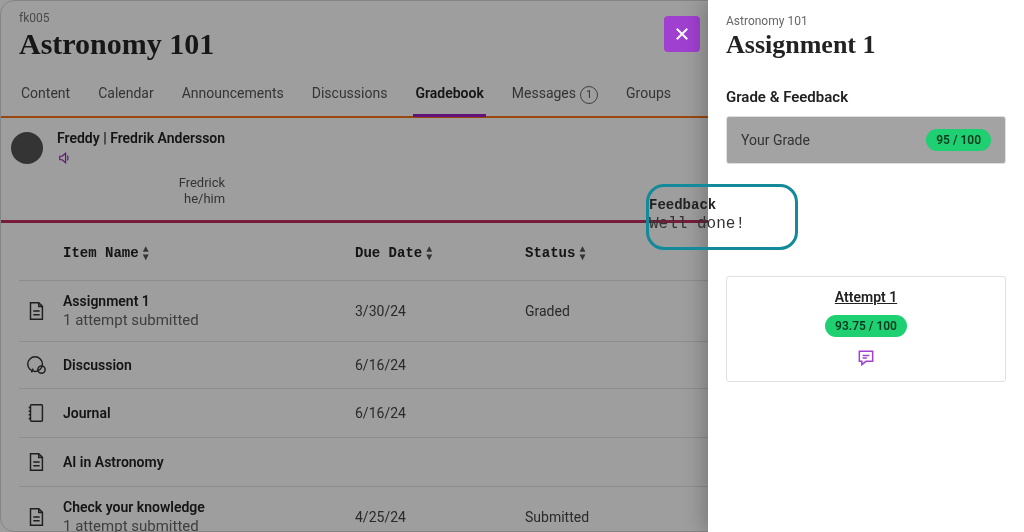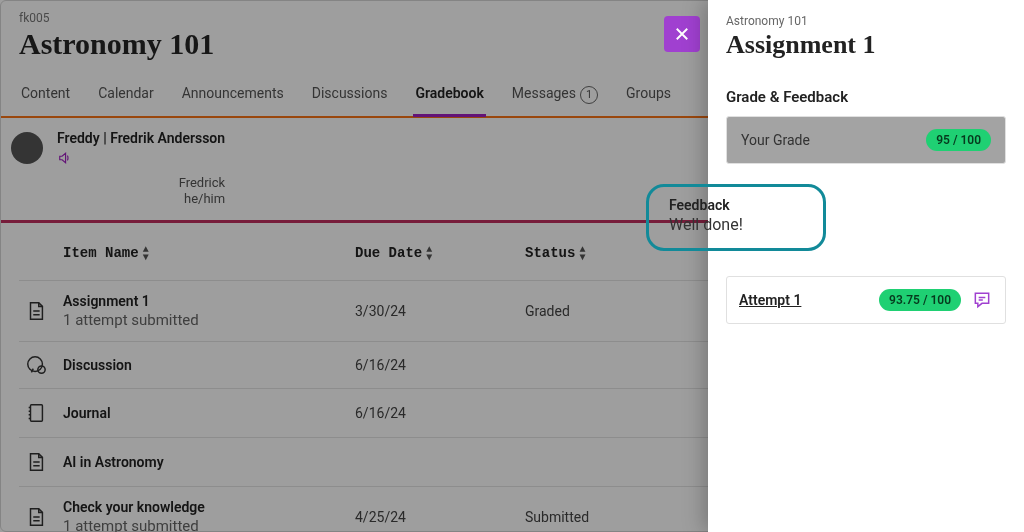--- a/index.html
+++ b/index.html
@@ -1,20 +1,20 @@
 <!DOCTYPE html>
 <html><head>
 <meta charset="utf-8">
 <style>
   * { box-sizing: border-box; margin: 0; padding: 0; }
   html, body { width: 1024px; height: 532px; font-family: -apple-system, "Segoe UI", Roboto, Arial, sans-serif; color: #333; overflow: hidden; background:#fff; }
   .stage { position: relative; width: 1024px; height: 532px; }
 
   
-  .page { position:absolute; inset:0; background:#fff; border:1px solid #d6d6d6; border-radius:6px; }
+  .page { position:absolute; inset:0; background:#fff; border:1px solid #d6d6d6; border-radius:14px; }
   .breadcrumb { font-size:12px; color:#777; padding:10px 18px 0; }
   .page-title { font-size:30px; font-weight:600; color:#262626; padding:2px 18px 14px; font-family: Georgia, 'Times New Roman', serif; }
   .tabs { display:flex; gap:24px; border-bottom:2px solid #f97316; padding:0 18px; font-size:14px; color:#555; }
   .tab { padding:10px 2px 12px; cursor:pointer; position:relative; }
   .tab.active { color:#222; font-weight:600; }
   .tab.active::after { content:""; position:absolute; left:0; right:0; bottom:-1px; height:3px; background:#a020c0; }
   .tab-badge { display:inline-flex; align-items:center; justify-content:center; width:18px; height:18px; border:1px solid #666; border-radius:50%; font-size:11px; color:#555; margin-left:4px; }
 
   .profile-row { display:flex; gap:14px; padding:12px 18px 12px 10px; border-bottom:3px solid #c03060; }
   .avatar { width:32px; height:32px; border-radius:50%; background:#555; flex:0 0 32px; margin-top:2px; }
@@ -48,25 +48,25 @@
   .close-btn { position:absolute; top:16px; right:324px; width:36px; height:36px; background:#a040d0; border-radius:4px; display:flex; align-items:center; justify-content:center; cursor:pointer; }
   .close-btn svg { stroke:#fff; }
   .panel-bc { font-size:12px; color:#666; padding-top:14px; }
   .panel-title { font-size:26px; font-weight:600; color:#222; margin-top:2px; font-family: Georgia, 'Times New Roman', serif; }
   .section-h { font-size:15px; font-weight:600; margin-top:28px; color:#222; }
   .grade-box { margin-top:10px; border:1px solid #e0e0e0; background:#a3a3a3; border-radius:3px; display:flex; justify-content:space-between; align-items:center; padding:12px 14px; font-size:14px; }
   .grade-pill { background:#1fd073; color:#0a3; color:#063; font-weight:600; font-size:12px; padding:4px 10px; border-radius:12px; color:#05421f; }
   .grade-pill { color:#063a1e; }
   
   .feedback-wrap { position:absolute; top:184px; left:-62px; }
-  .feedback-card { border:3px solid #128a99; border-radius:18px; padding:10px 20px 14px; width:180px; background:transparent; }
+  .feedback-card { border:3px solid #128a99; border-radius:18px; padding:10px 0 14px; width:152px; background:transparent;font-family:Liberation Mono, monospace; }
   .feedback-label { font-weight:600; font-size:14px; color:#222; }
   .feedback-text { font-size:16px; color:#333; margin-top:2px; }
 
-  .attempt-box { margin-top:112px; border:1px solid #e0e0e0; border-radius:3px; display:flex; align-items:center; padding:12px 12px; gap:10px; }
+  .attempt-box { margin-top:112px; border:1px solid #e0e0e0; border-radius:3px; display:flex; align-items:center; padding:12px 12px; gap:10px;flex-direction:column; }
   .attempt-name { flex:1; font-size:14px; font-weight:600; color:#222; text-decoration:underline; cursor:pointer; }
   .note-icon { width:22px; height:22px; display:flex; align-items:center; justify-content:center; }
   .note-icon svg { stroke:#a040d0; fill:none; }
 </style>
 </head>
 <body>
 
 <div class="stage">
   <div class="page">
     <div class="breadcrumb">fk005</div>

